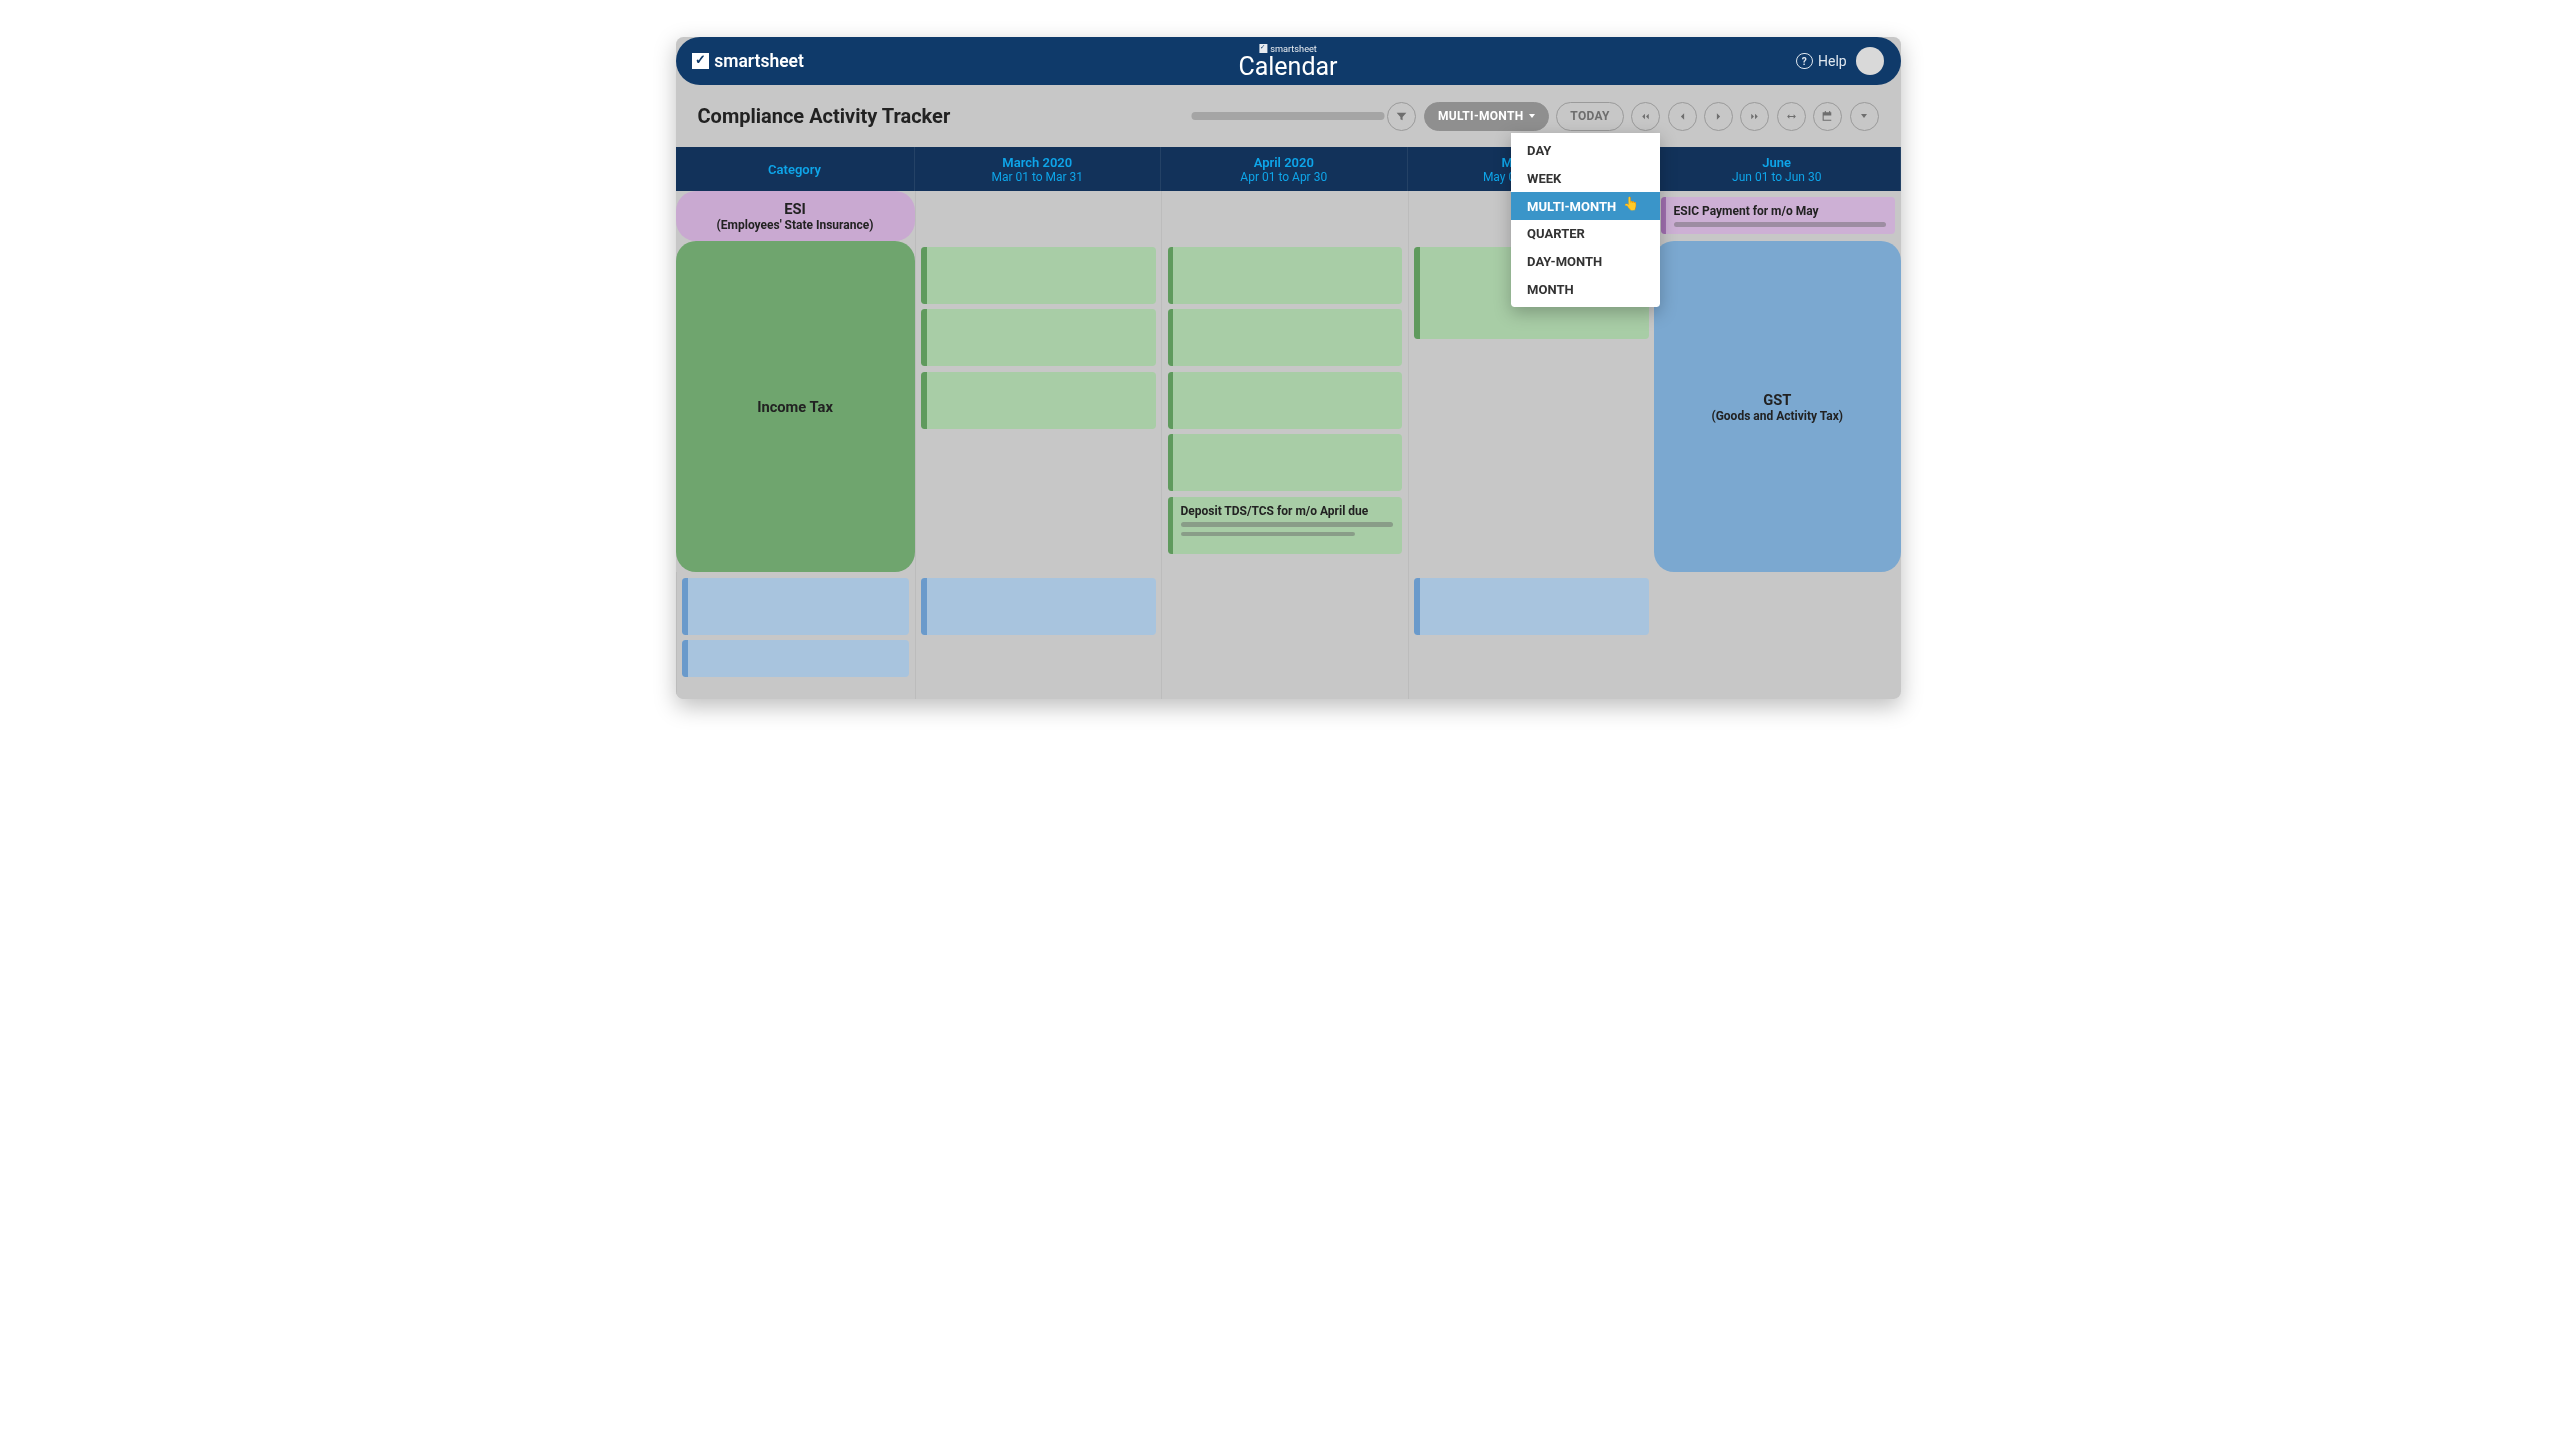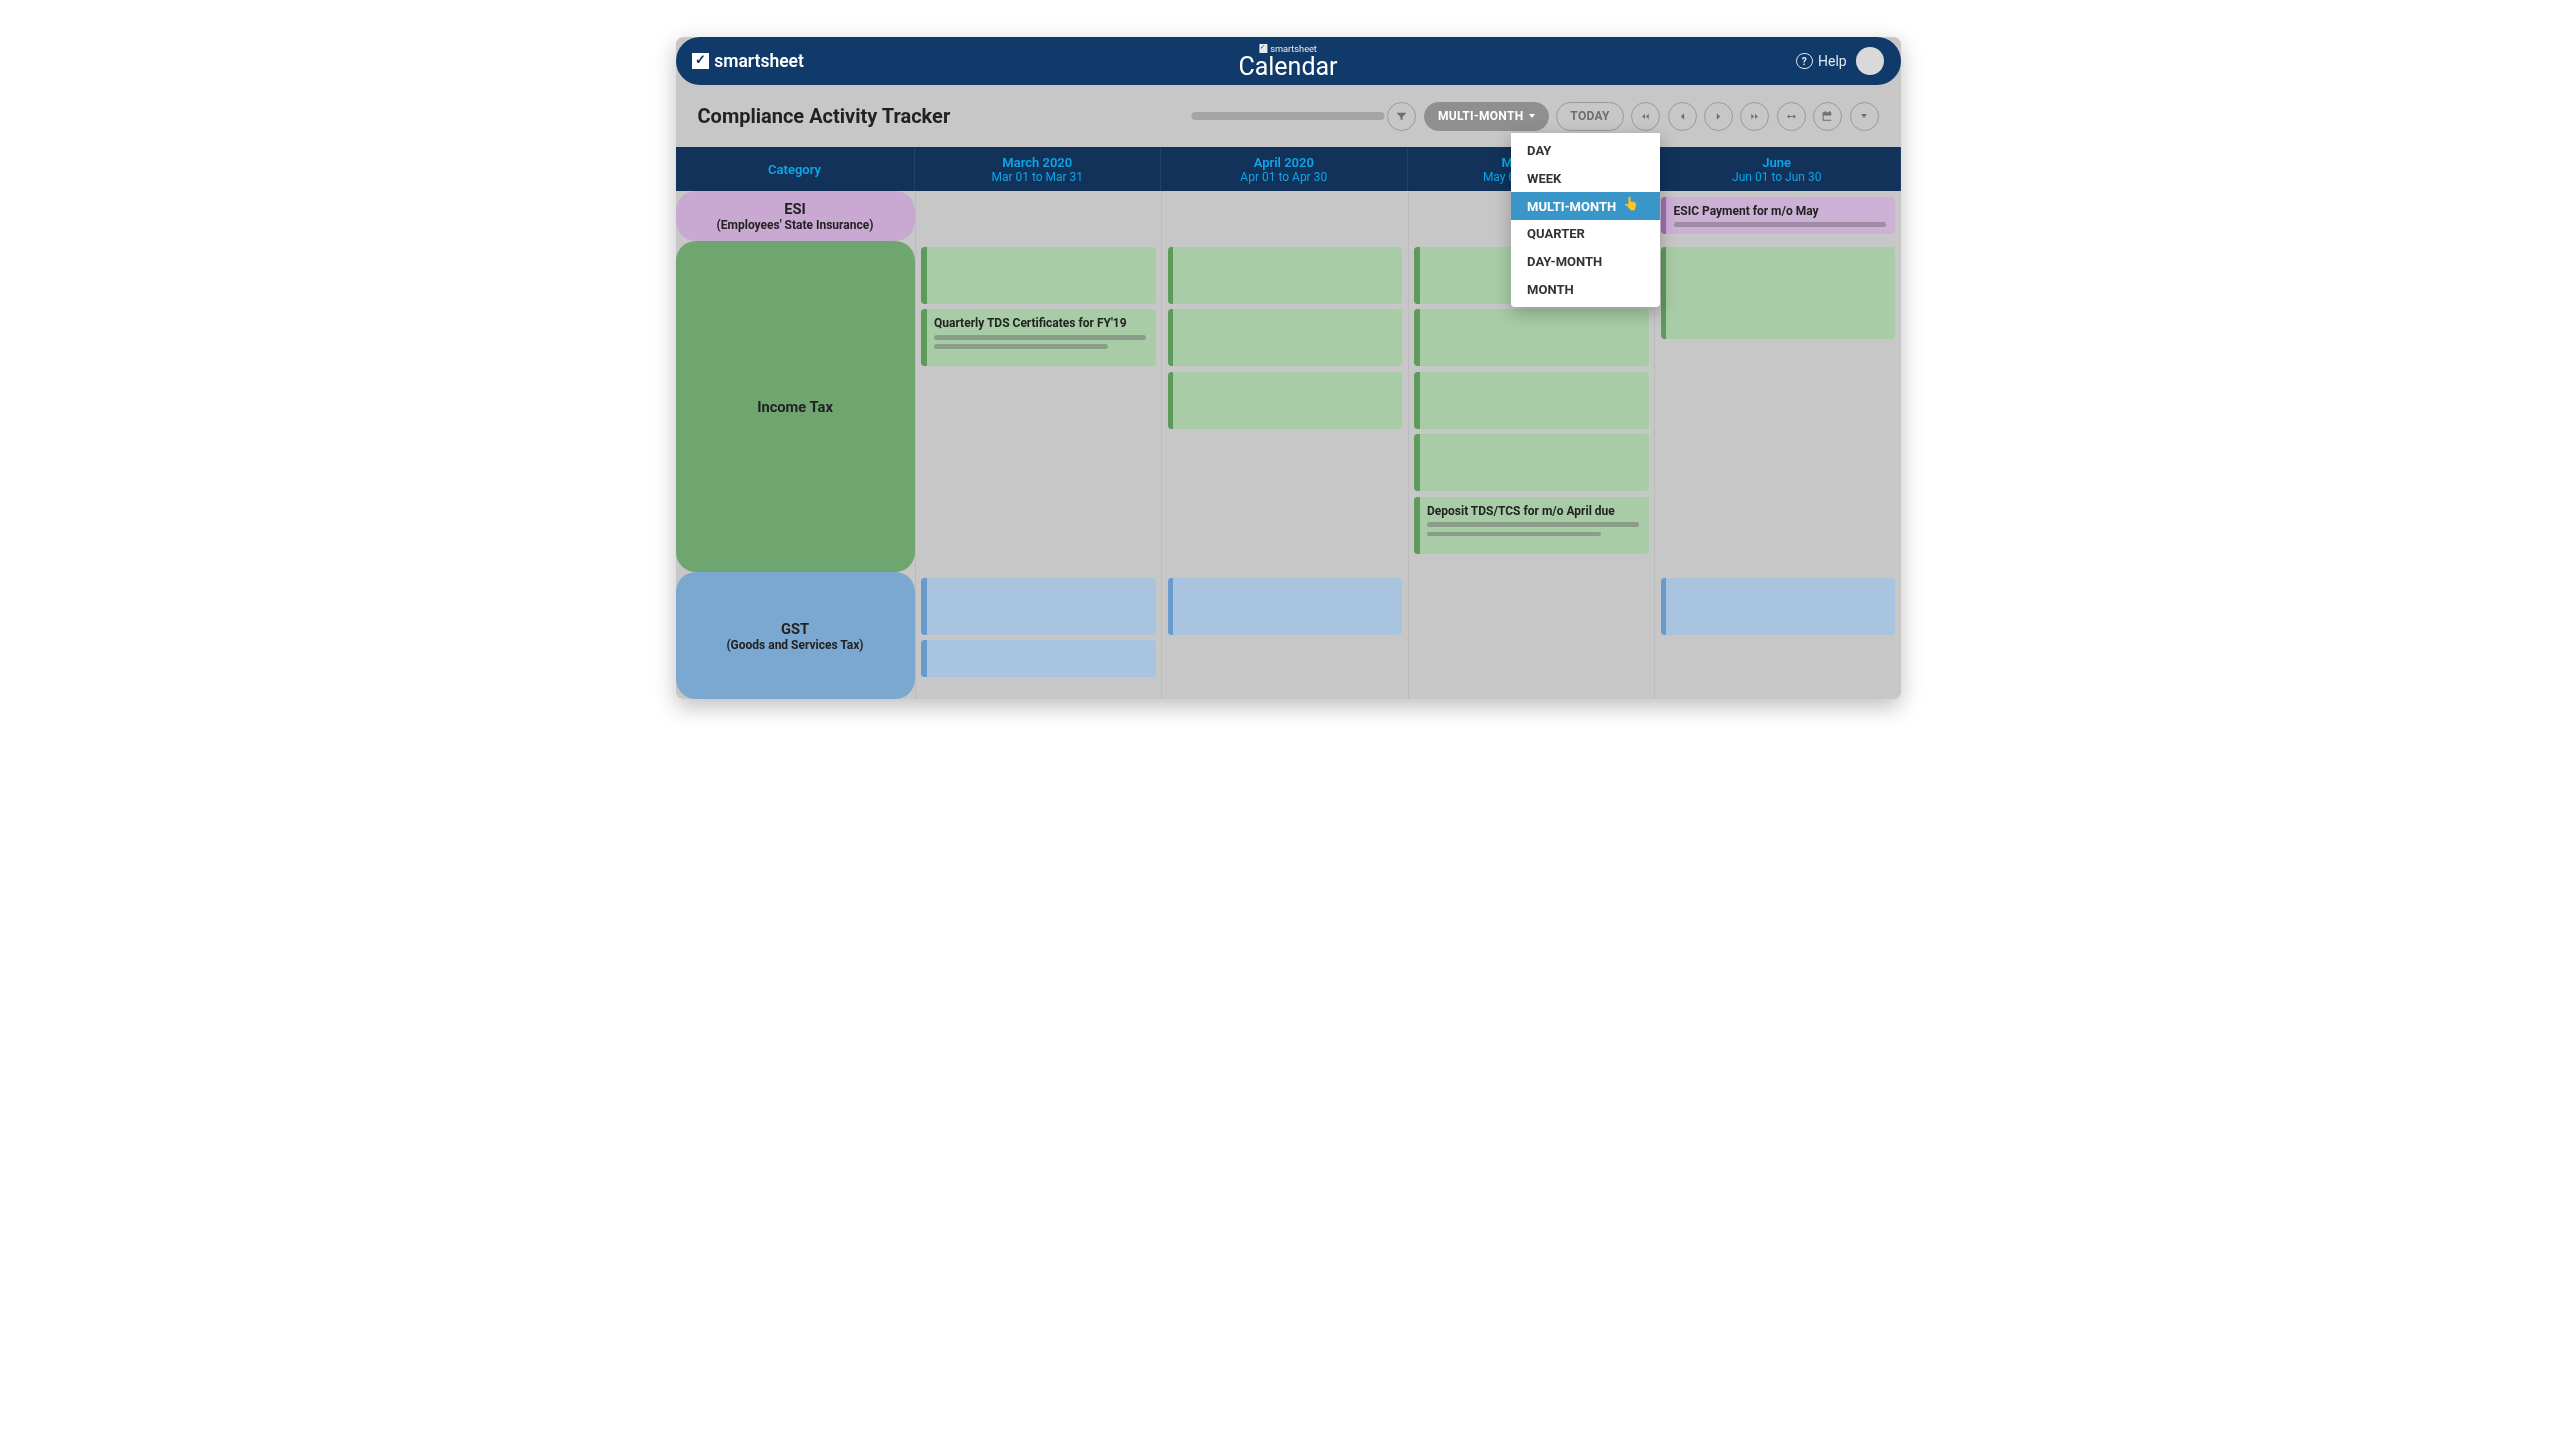--- a/index.html
+++ b/index.html
@@ -186,32 +186,20 @@
     </div>
 
     <div class="cat-cell cat-income">
       <span>Income Tax</span>
     </div>
     <div class="month-cell">
       <div class="event ev-green ev-blank">
           <div class="bar"></div>
           <div class="title">x</div>
         </div>
-      <div class="event ev-green ev-text">
-        <div class="bar"></div>
-        <div class="title">Quarterly TDS Certificates for FY'19</div>
-        <div class="line"></div>
-        <div class="line short"></div>
-      </div>
-    </div>
-    <div class="month-cell">
-      <div class="event ev-green ev-blank">
-          <div class="bar"></div>
-          <div class="title">x</div>
-        </div>
       <div class="event ev-green ev-blank">
           <div class="bar"></div>
           <div class="title">x</div>
         </div>
       <div class="event ev-green ev-blank">
           <div class="bar"></div>
           <div class="title">x</div>
         </div>
     </div>
     <div class="month-cell">
@@ -240,21 +228,21 @@
     </div>
     <div class="month-cell">
       <div class="event ev-green ev-blank-tall">
           <div class="bar"></div>
           <div class="title">x</div>
         </div>
     </div>
 
     <div class="cat-cell cat-gst">
       <span>GST</span>
-      <span class="sub">(Goods and Services Tax)</span>
+      <span class="sub">(Goods and Activity Tax)</span>
     </div>
     <div class="month-cell">
       <div class="event ev-blue ev-blank">
           <div class="bar"></div>
           <div class="title">x</div>
         </div>
       <div class="event ev-blue ev-blank" style="min-height:37px">
           <div class="bar"></div>
           <div class="title">x</div>
         </div>

